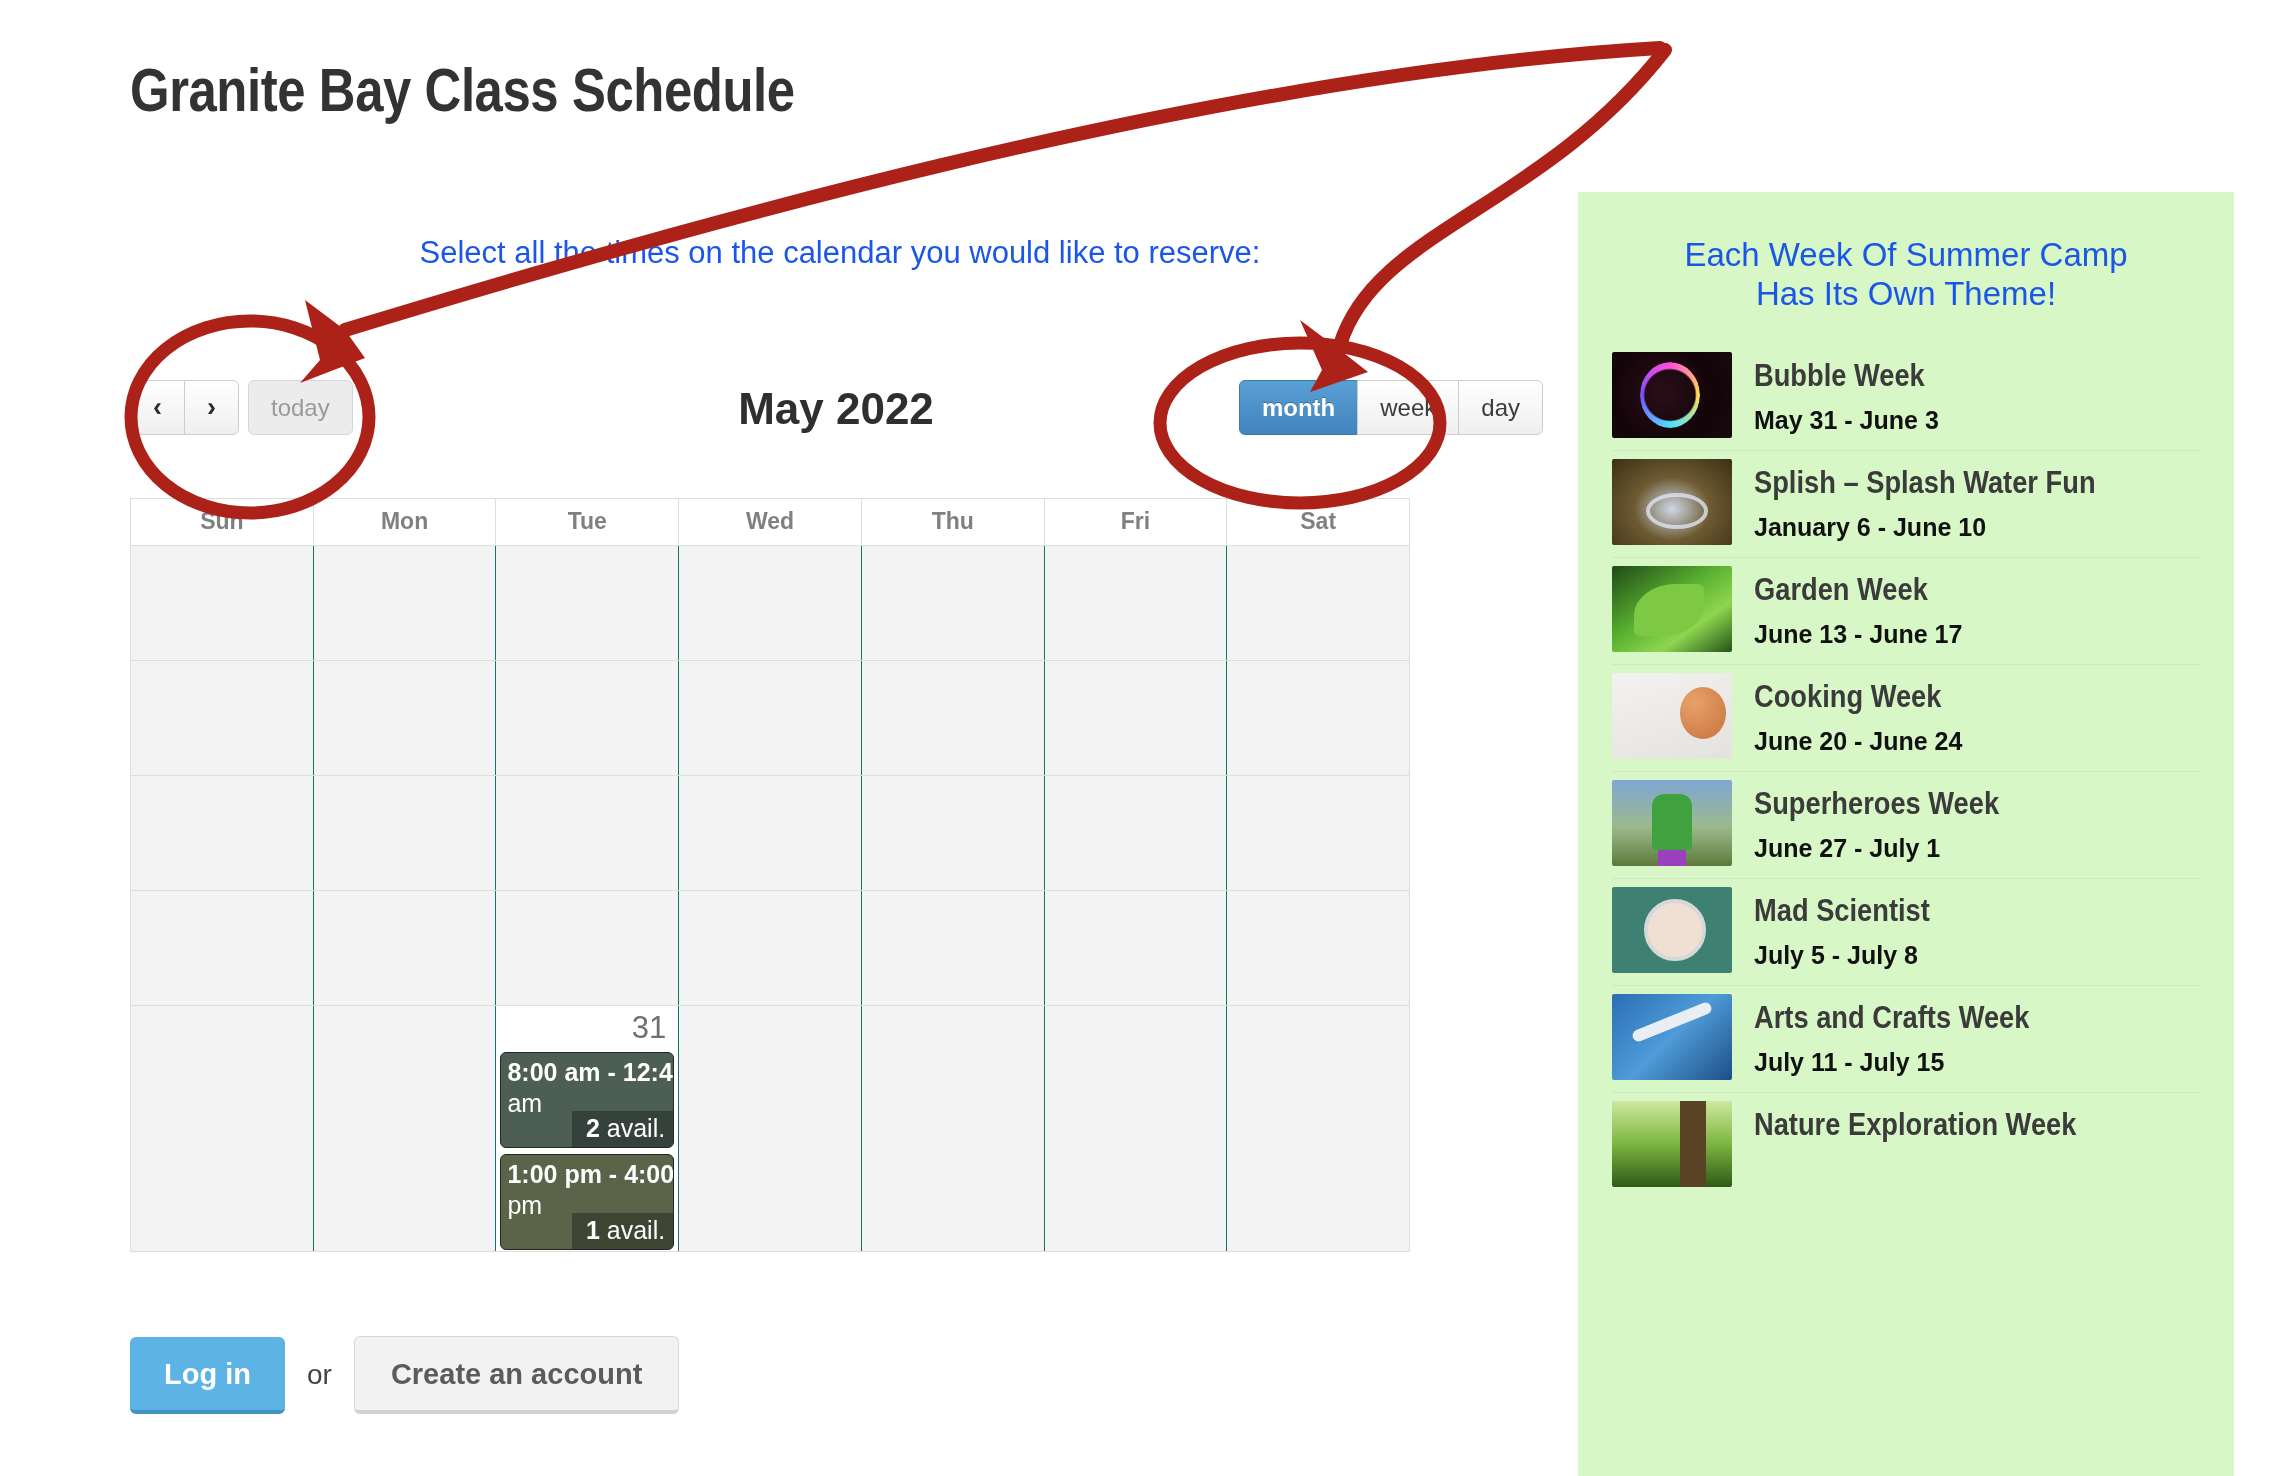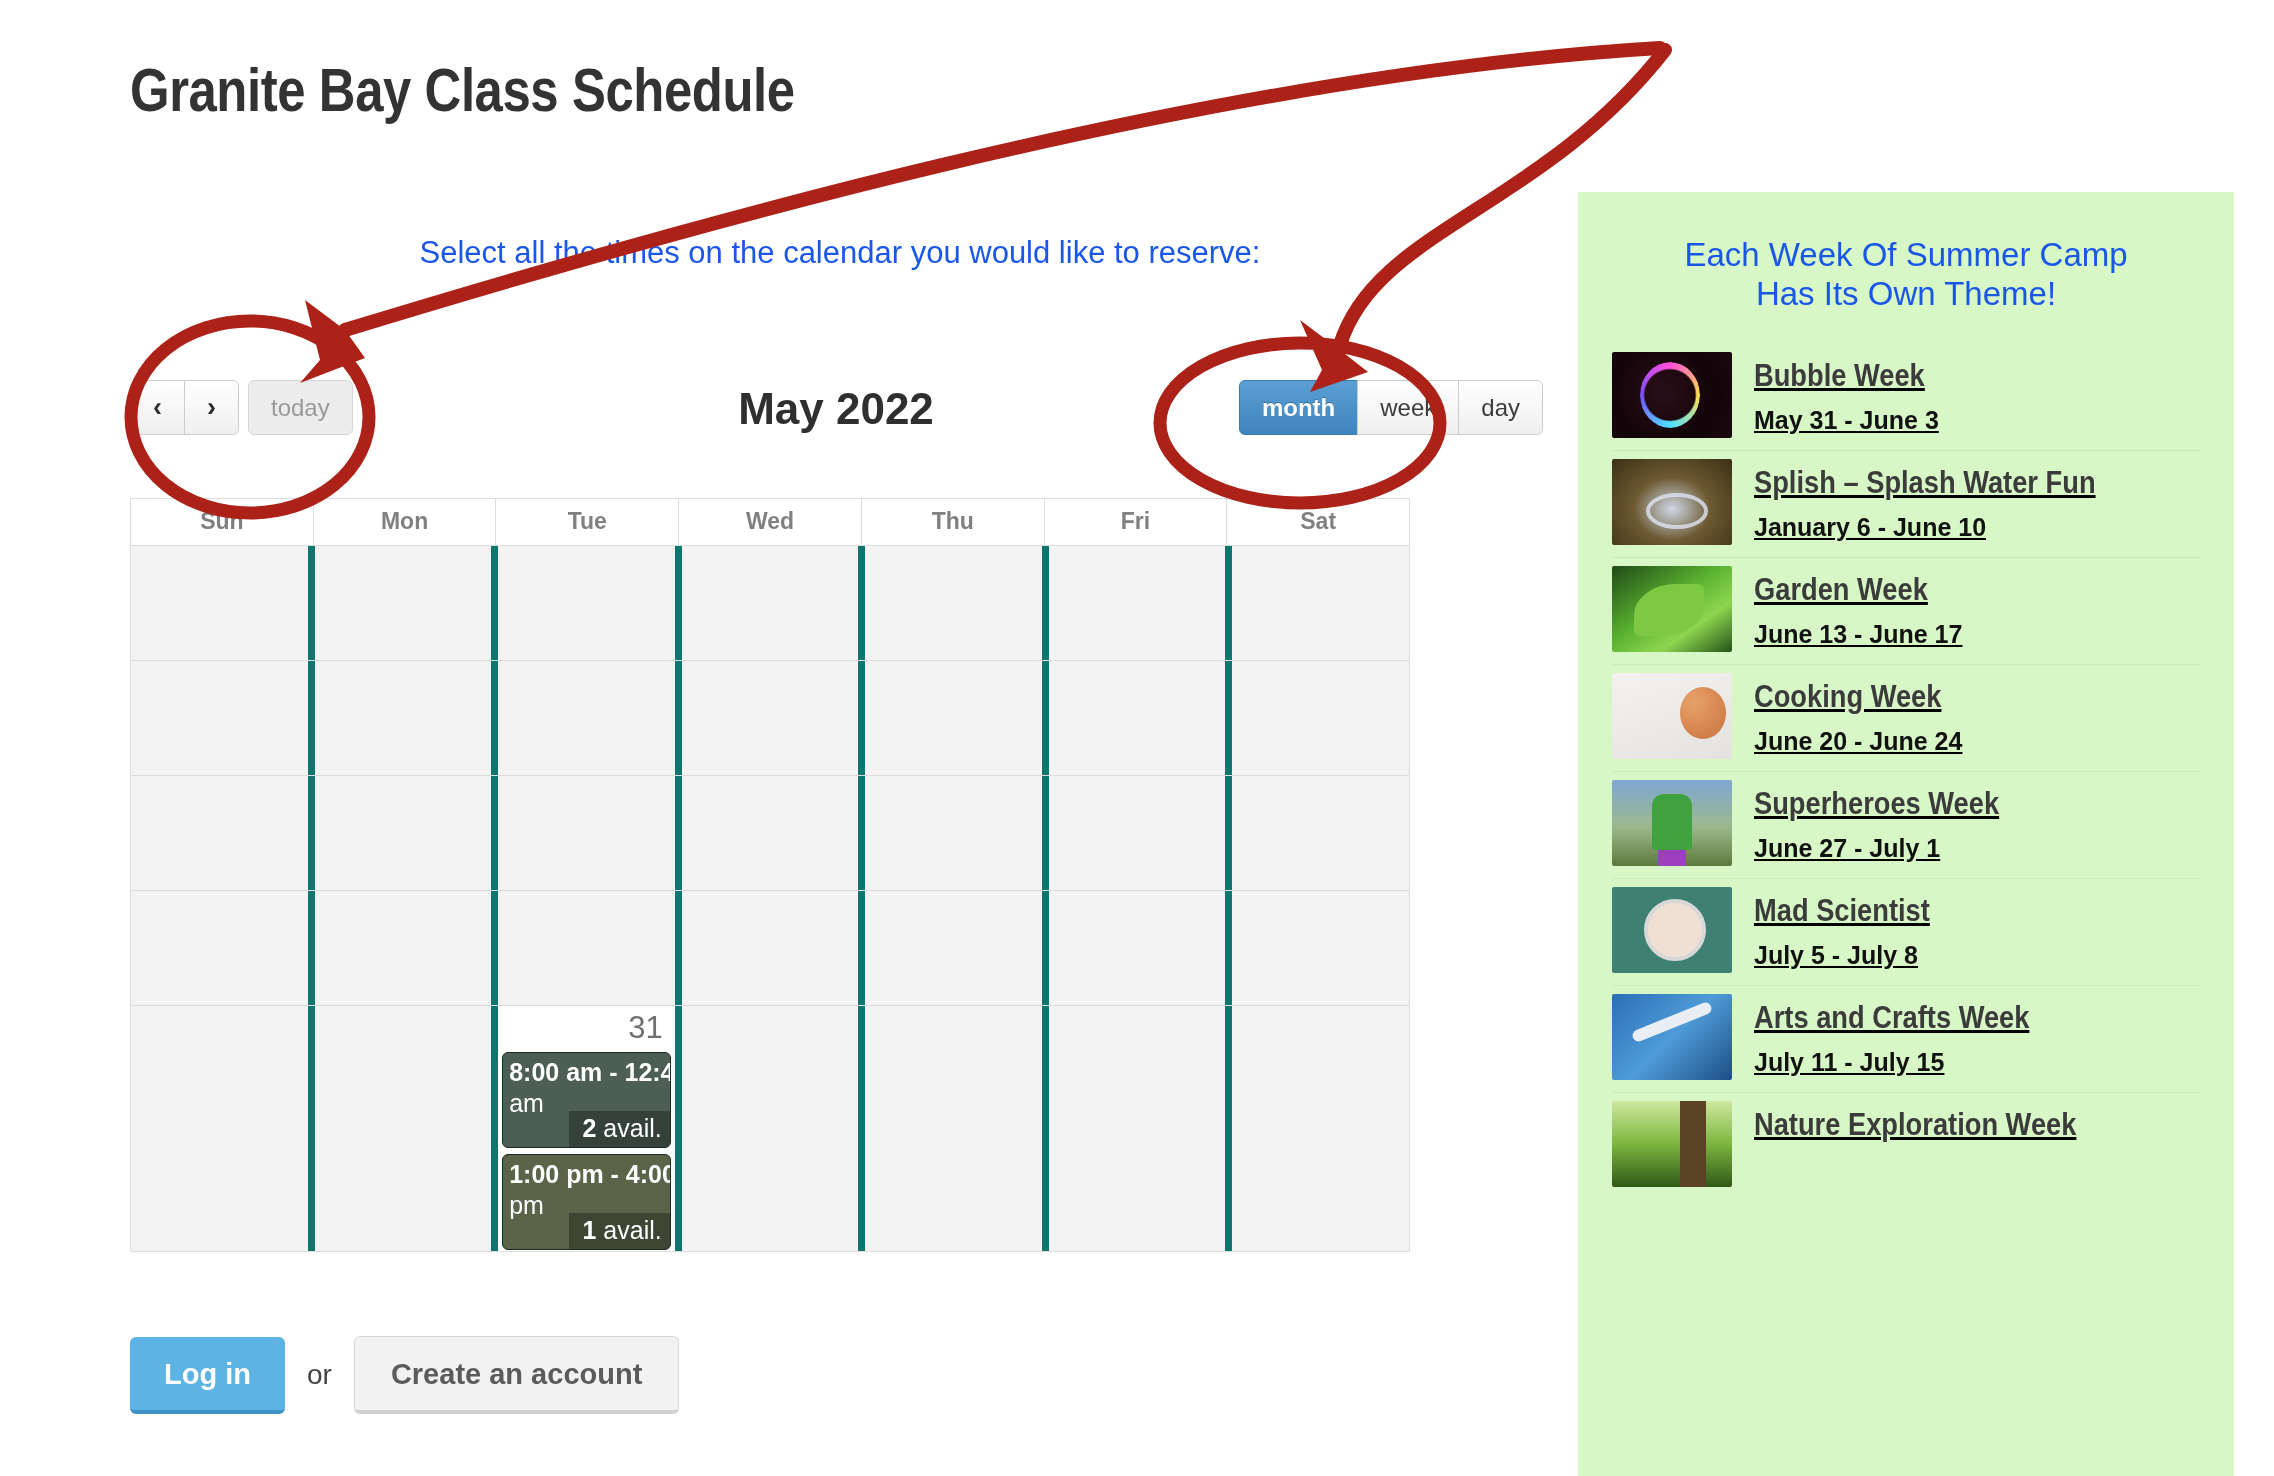--- a/index.html
+++ b/index.html
@@ -92,21 +92,21 @@
     font-weight: bold;
     color: #808080;
     padding: 9px 0 10px 0;
     border-right: 1px solid #dddddd;
     background: #ffffff;
   }
   .cal-head .dow:last-child { border-right: none; }
   .cal-row { display: flex; border-top: 1px solid #dddddd; }
   .cal-cell {
     flex: 1 1 0;
-    border-right: 7px solid #0f766e;
+    border-right: 1px solid #0f766e;
     background: #f3f3f3;
     position: relative;
     min-height: 114px;
   }
   .cal-cell:last-child { border-right: none; }
   .cal-row.tall .cal-cell { min-height: 245px; }
   .cal-cell.today { background: #ffffff; }
   .daynum {
     position: absolute; top: 4px; right: 12px;
     font-size: 31px; color: #6f6f6f;
@@ -188,21 +188,21 @@
     padding: 8px 0 12px 0;
     border-bottom: 1px solid #cde9bd;
   }
   .sb-thumb {
     width: 120px; height: 86px;
     flex: 0 0 120px;
     border-radius: 2px;
     position: relative;
     overflow: hidden;
   }
-  .sb-text { padding-top: 6px; min-width: 0; text-decoration: underline; }
+  .sb-text { padding-top: 6px; min-width: 0; }
   .sb-name {
     font-family: "Liberation Sans Narrow", "Liberation Sans", sans-serif;
     font-size: 31px;
     font-weight: bold;
     color: #3b3b3b;
     transform: scaleX(0.88);
     transform-origin: left center;
     white-space: nowrap;
   }
   .sb-date {

